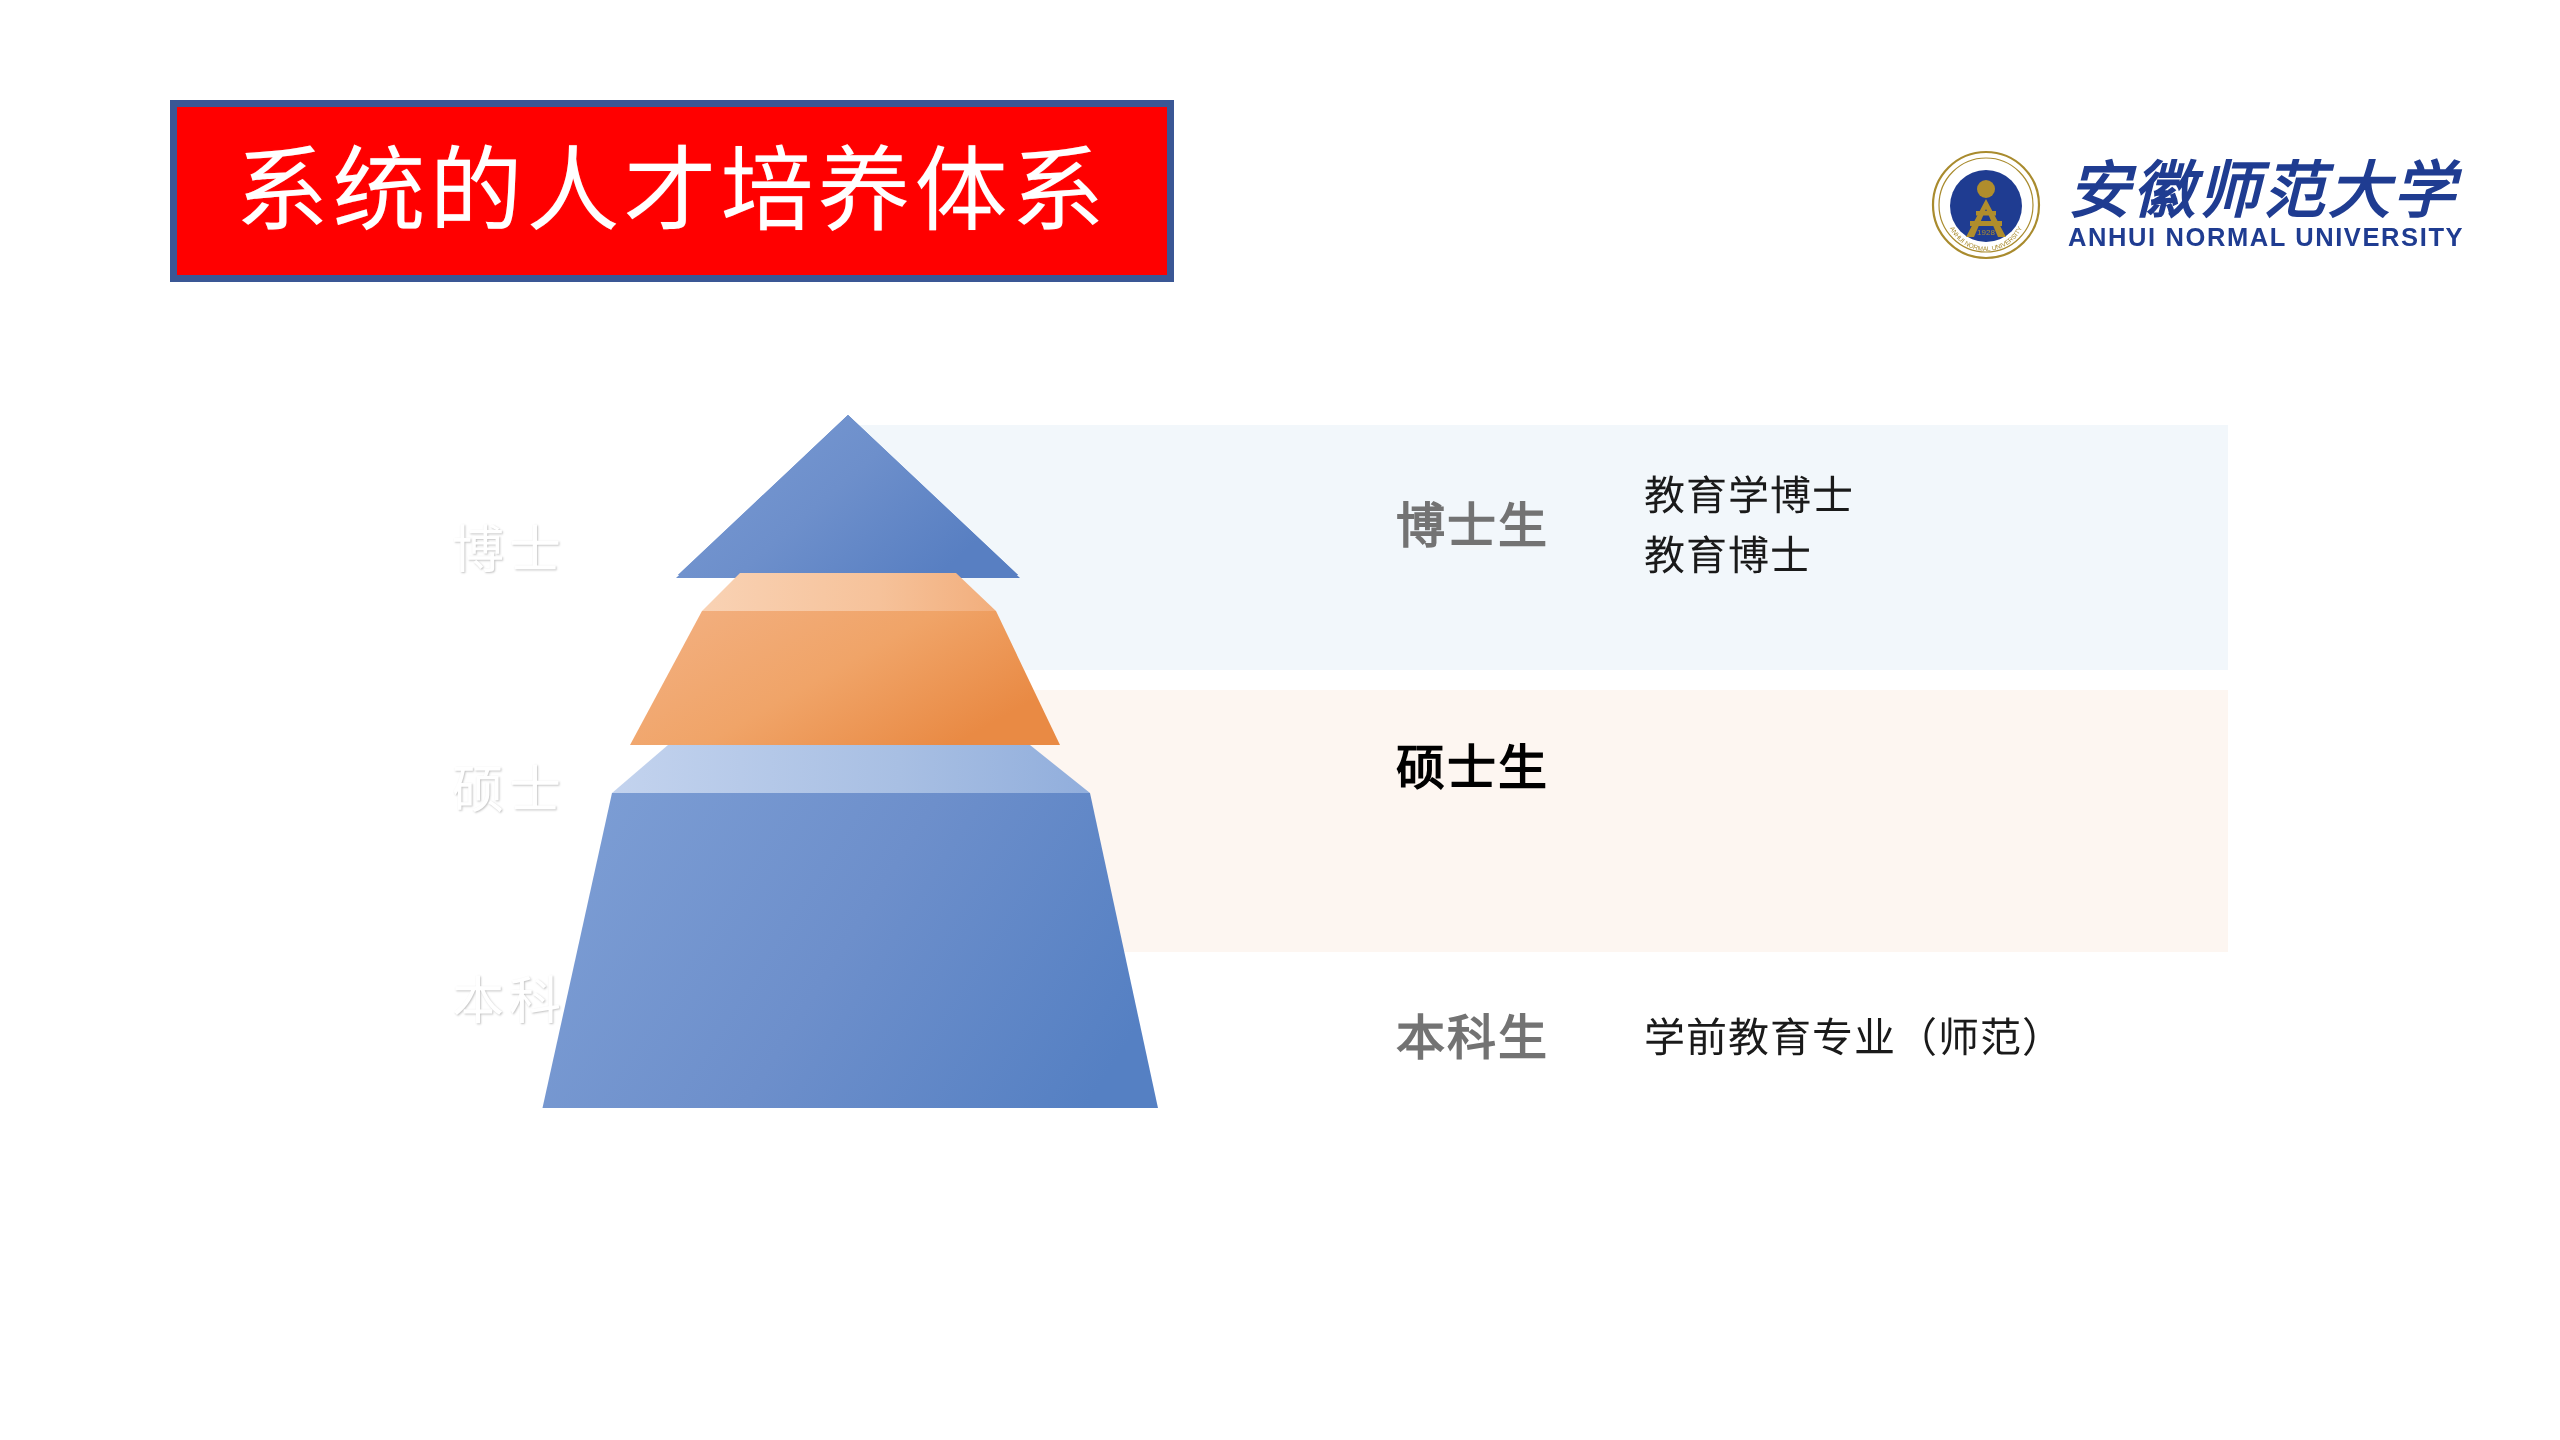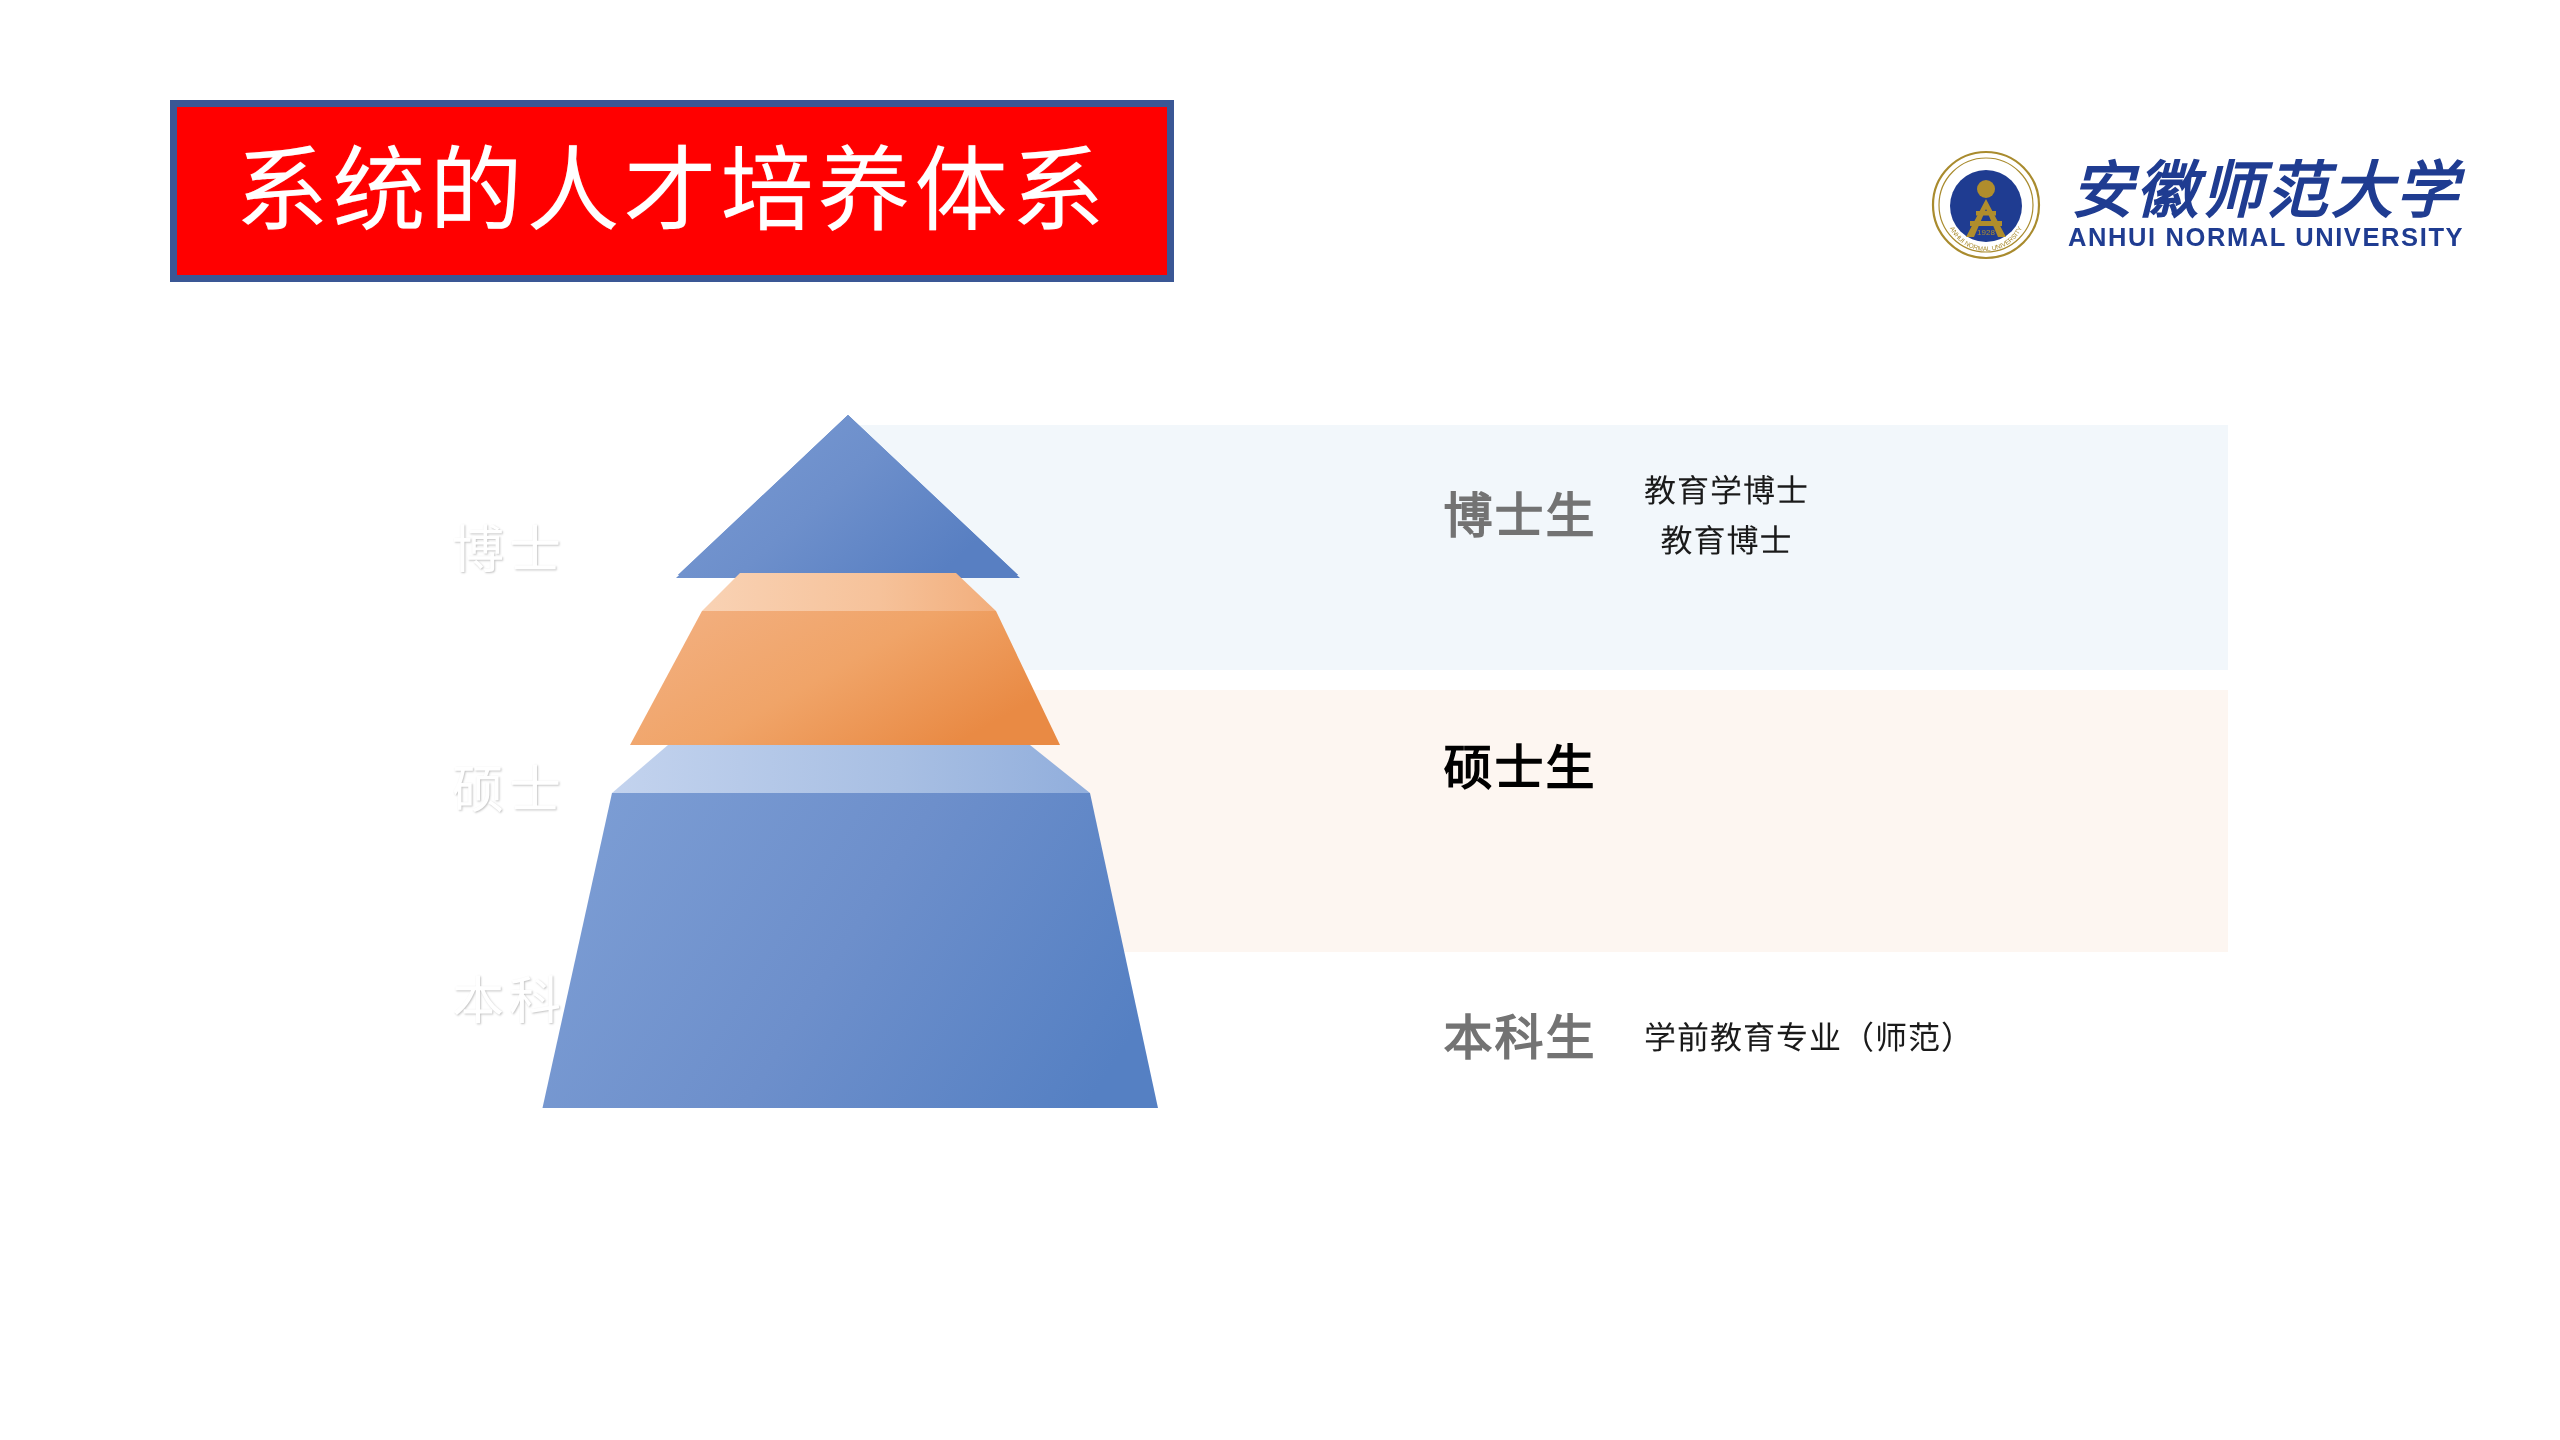--- a/index.html
+++ b/index.html
@@ -10,21 +10,20 @@
   }
   body {
     font-family: "Liberation Serif", "DejaVu Serif", serif;
   }
   #slide {
     position: relative;
     width: 2560px;
     height: 1108px;
     background: #ffffff;
     overflow: hidden;
-    text-align: center;
   }
 
   
   #title-banner {
     position: absolute;
     left: 170px;
     top: 100px;
     width: 1004px;
     height: 182px;
     background: #FF0000;
@@ -153,21 +152,21 @@
   .level-blue   { color: #737373; }
   .level-orange { color: #000000; }
 
   .info-lines {
     display: flex;
     flex-direction: column;
     gap: 14px;
   }
   .info-line {
     font-family: "Liberation Serif", "DejaVu Serif", serif;
-    font-size: 32px;
+    font-size: 41px;
     line-height: 1.12;
     color: #1A1A1A;
     white-space: nowrap;
     letter-spacing: 1px;
   }
 </style>
 </head>
 <body>
 
 <div id="slide">

